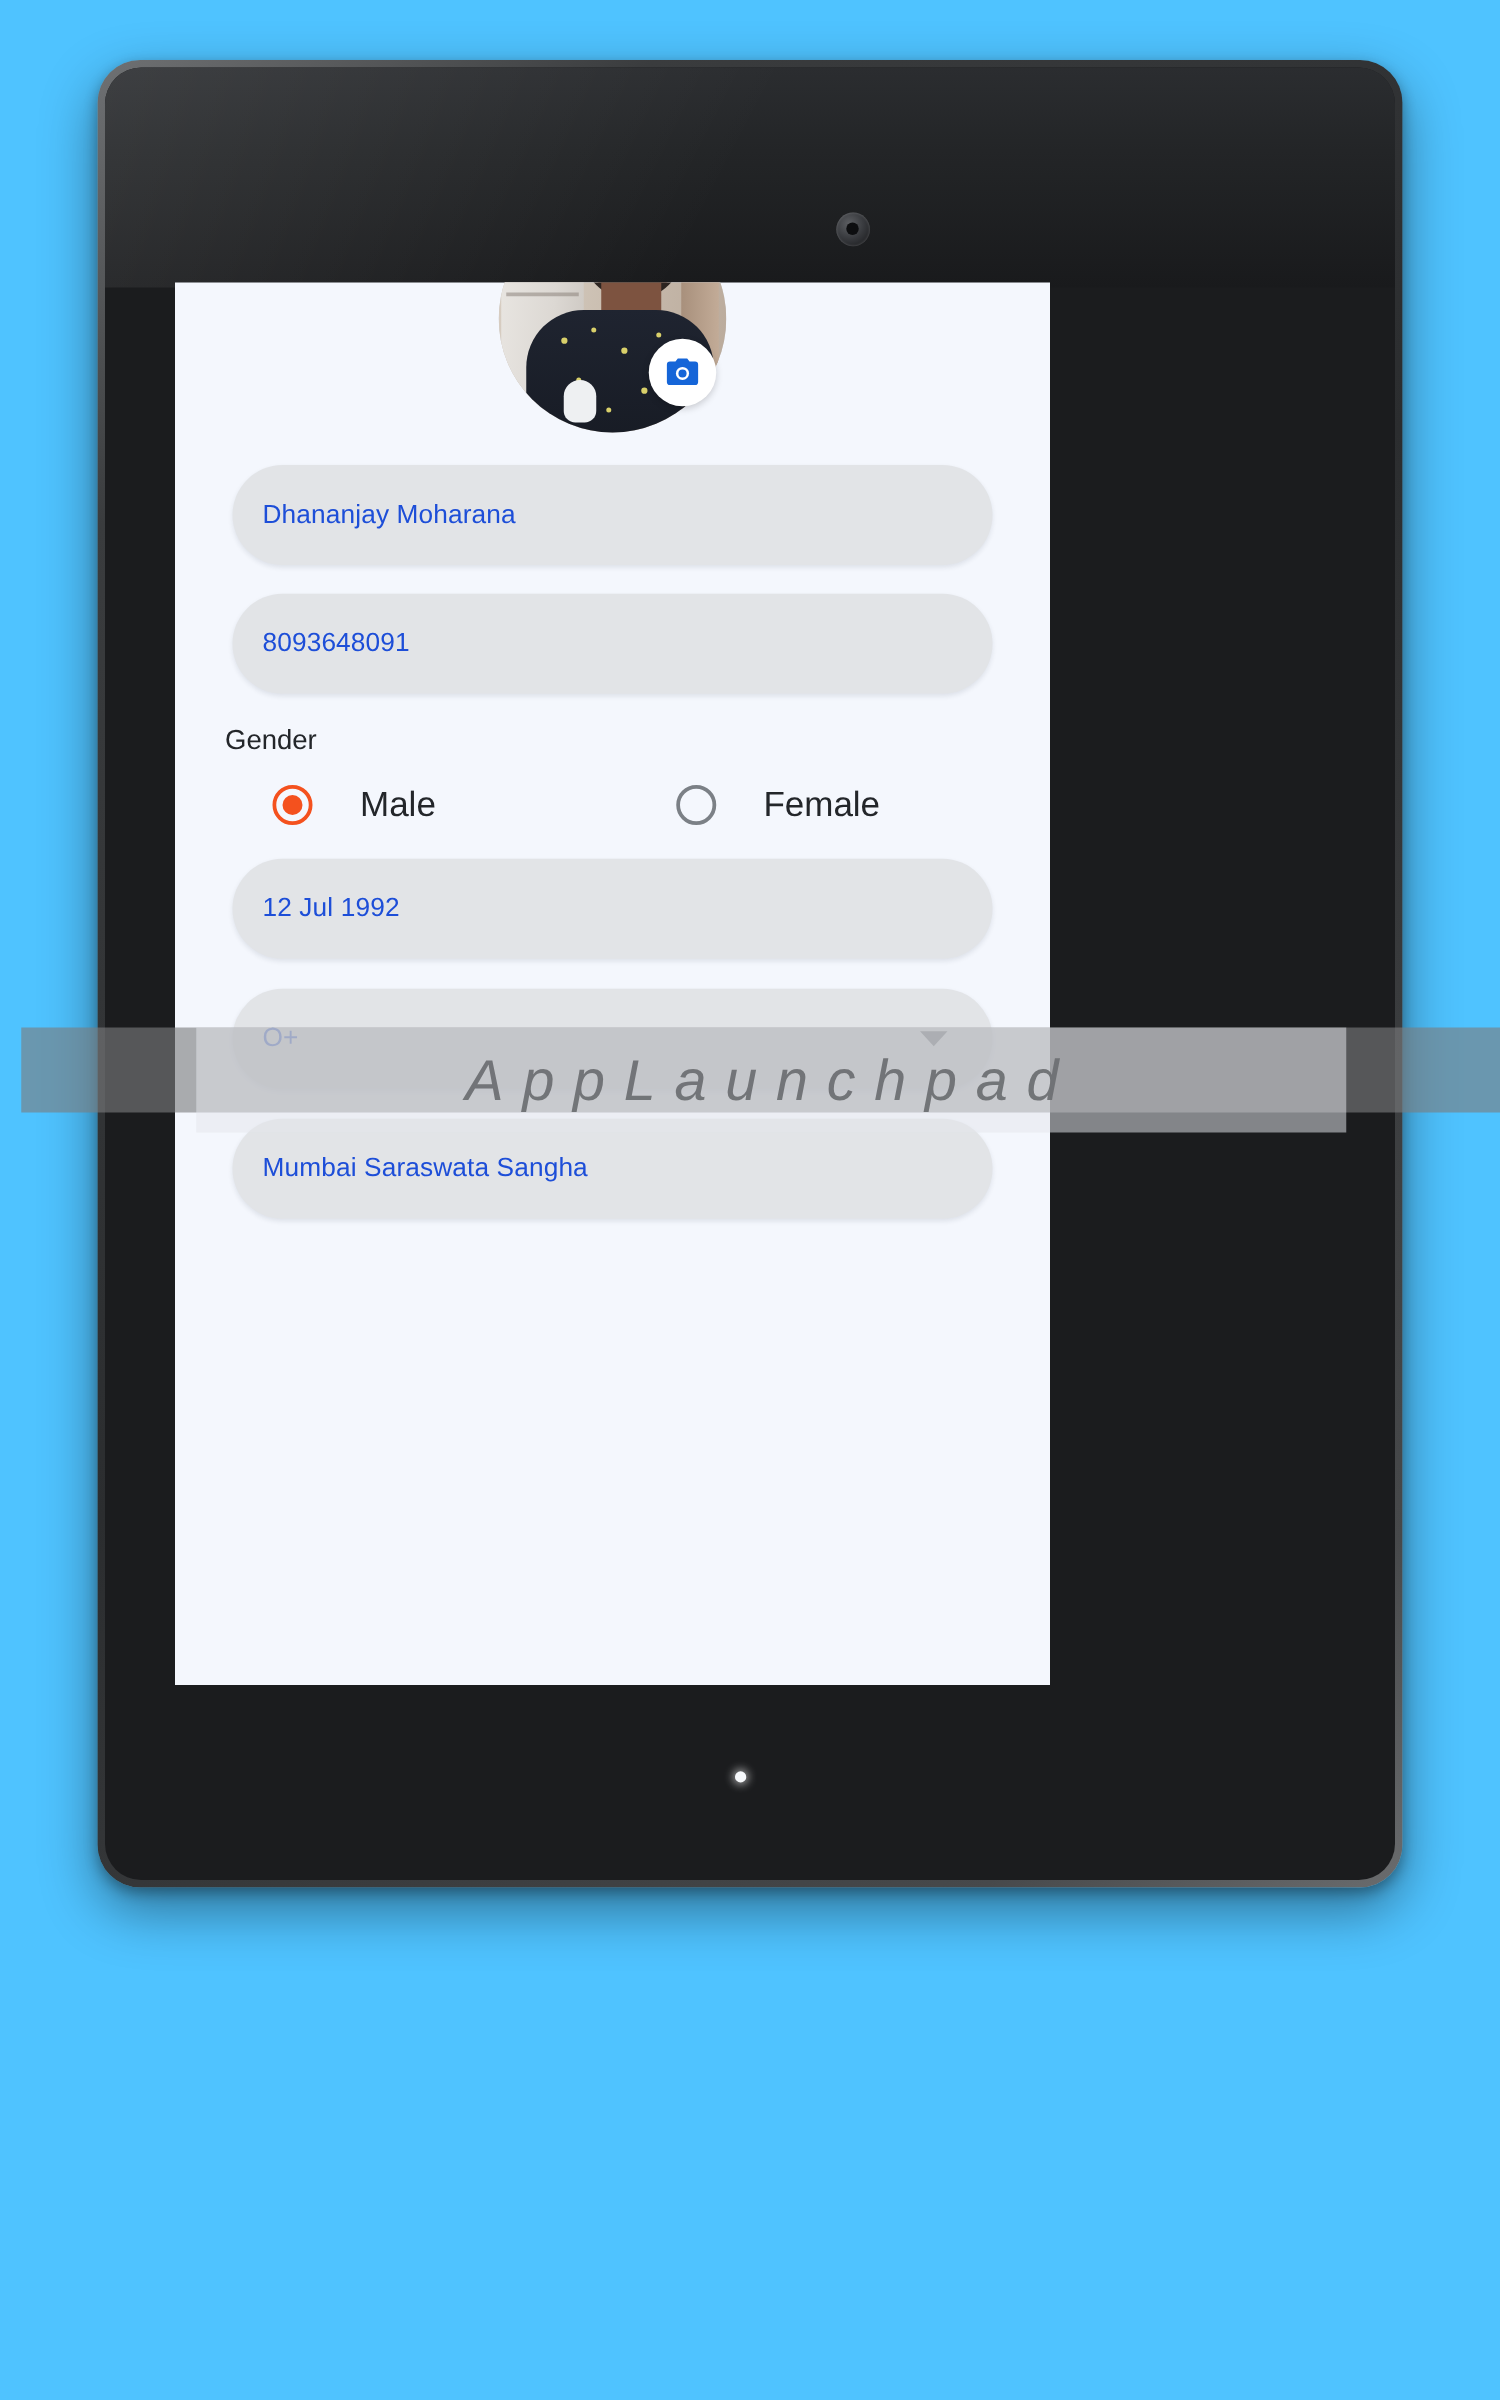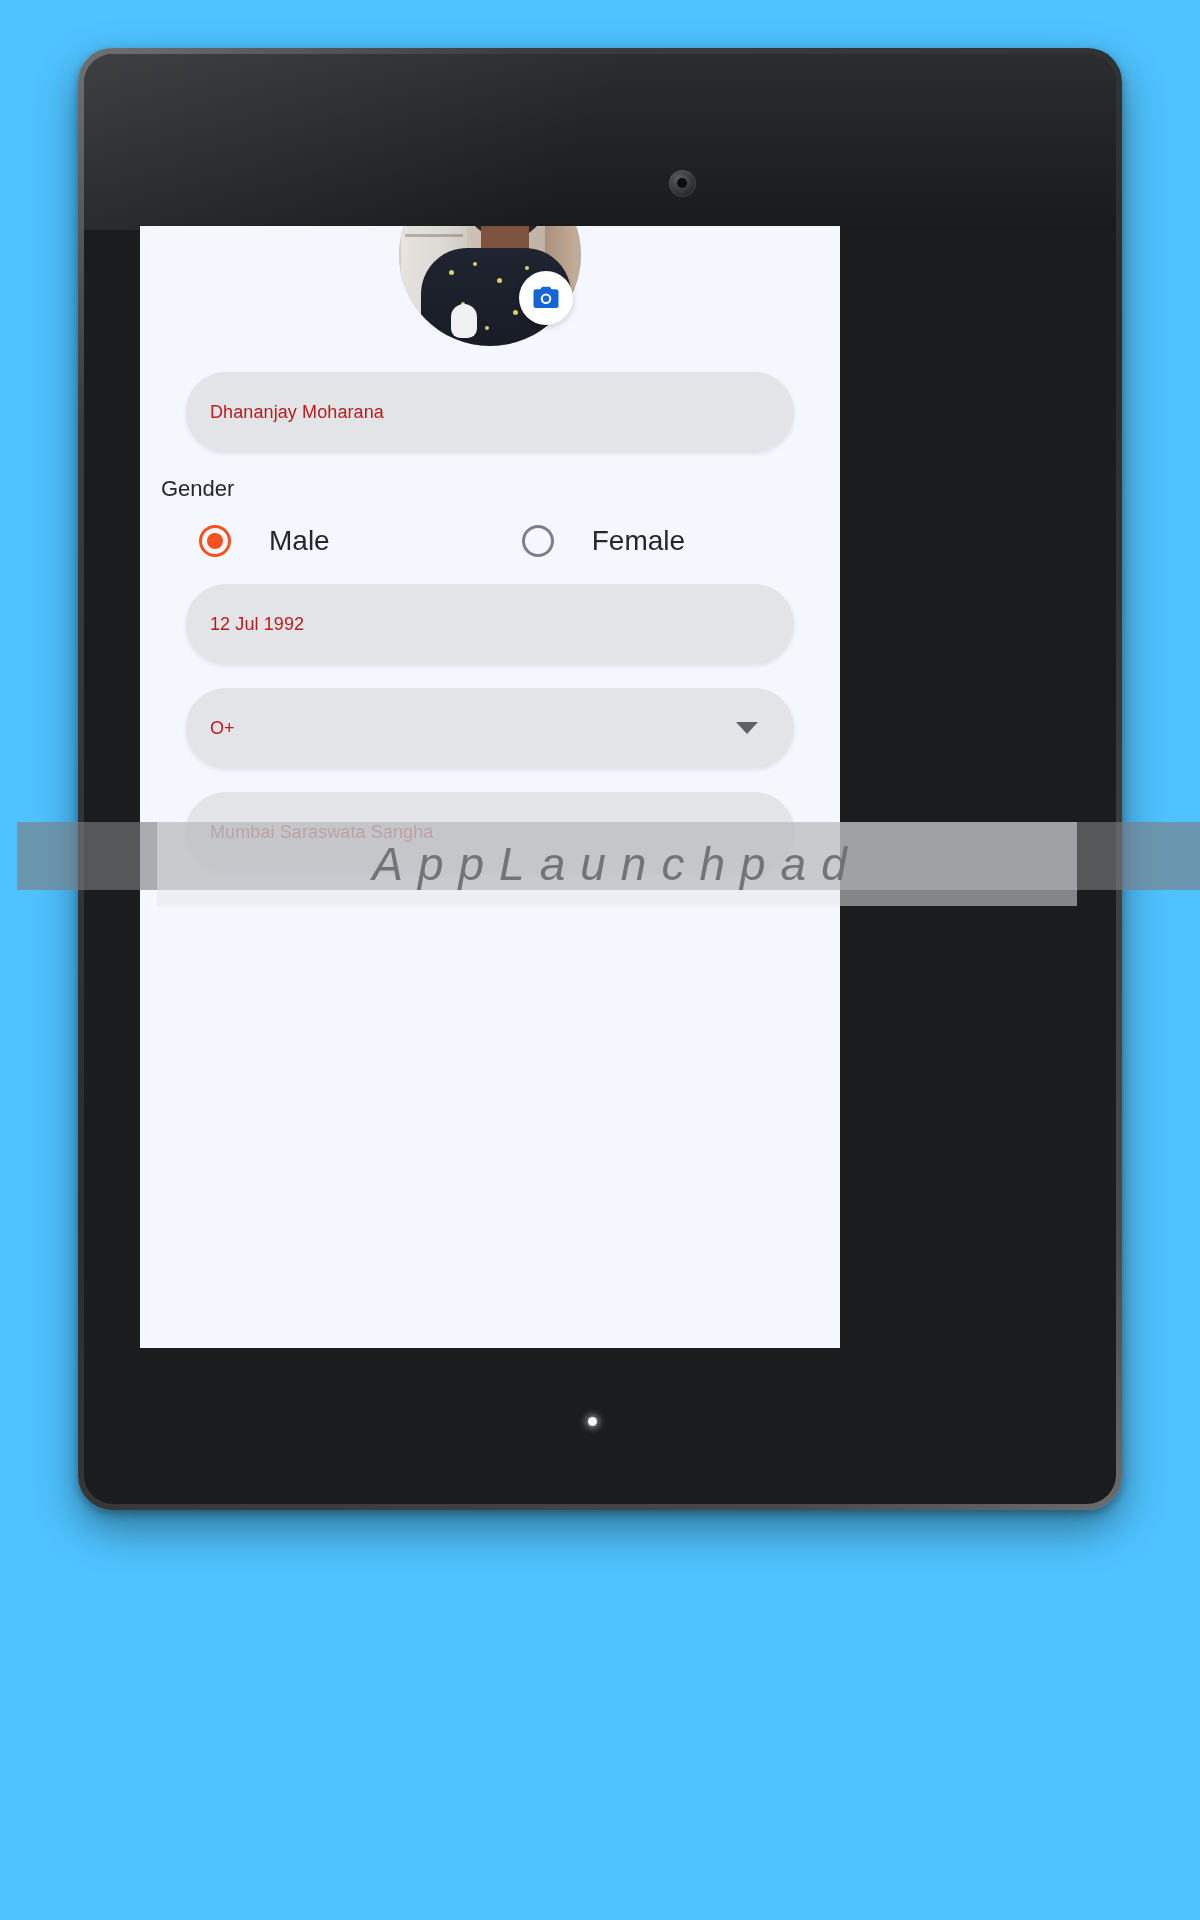--- a/index.html
+++ b/index.html
@@ -186,35 +186,35 @@
     width: 608px;
     height: 80px;
     background: #e2e4e7;
     border-radius: 40px;
     display: flex;
     align-items: center;
     padding: 0 24px;
     box-shadow: 0 2px 4px rgba(32,40,60,0.10);
   }
   .field-text {
-    font-size: 18px;
-    color: #b91c1c;
+    font-size: 21px;
+    color: #1d4ed8;
     letter-spacing: 0.1px;
   }
 
   #field-name   { margin-top: 26px; }
   #field-phone  { margin-top: 23px; }
   #field-dob    { margin-top: 27px; }
   #field-blood  { margin-top: 24px; }
   #field-club   { margin-top: 24px; }
 
   
   #gender-group {
     margin-top: 24px;
-    padding-left: 19px;
+    padding-left: 38px;
   }
   #gender-label {
     font-size: 22px;
     color: #23262a;
     margin-left: 2px;
   }
   #gender-options {
     margin-top: 23px;
     display: flex;
     align-items: center;
@@ -364,20 +364,23 @@
             <circle cx="12" cy="12.6" r="4.2" fill="#ffffff"></circle>
             <circle cx="12" cy="12.6" r="2.6" fill="#1565d8"></circle>
           </svg>
         </div>
       </div>
 
       <div class="field" id="field-name">
         <span class="field-text">Dhananjay Moharana</span>
       </div>
 
+      <div class="field" id="field-phone">
+        <span class="field-text">8093648091</span>
+      </div>
 
       <div id="gender-group">
         <div id="gender-label">Gender</div>
         <div id="gender-options">
           <div class="radio-option" id="opt-male">
             <span class="radio checked"></span>
             <span class="radio-label">Male</span>
           </div>
           <div class="radio-option" id="opt-female">
             <span class="radio"></span>

